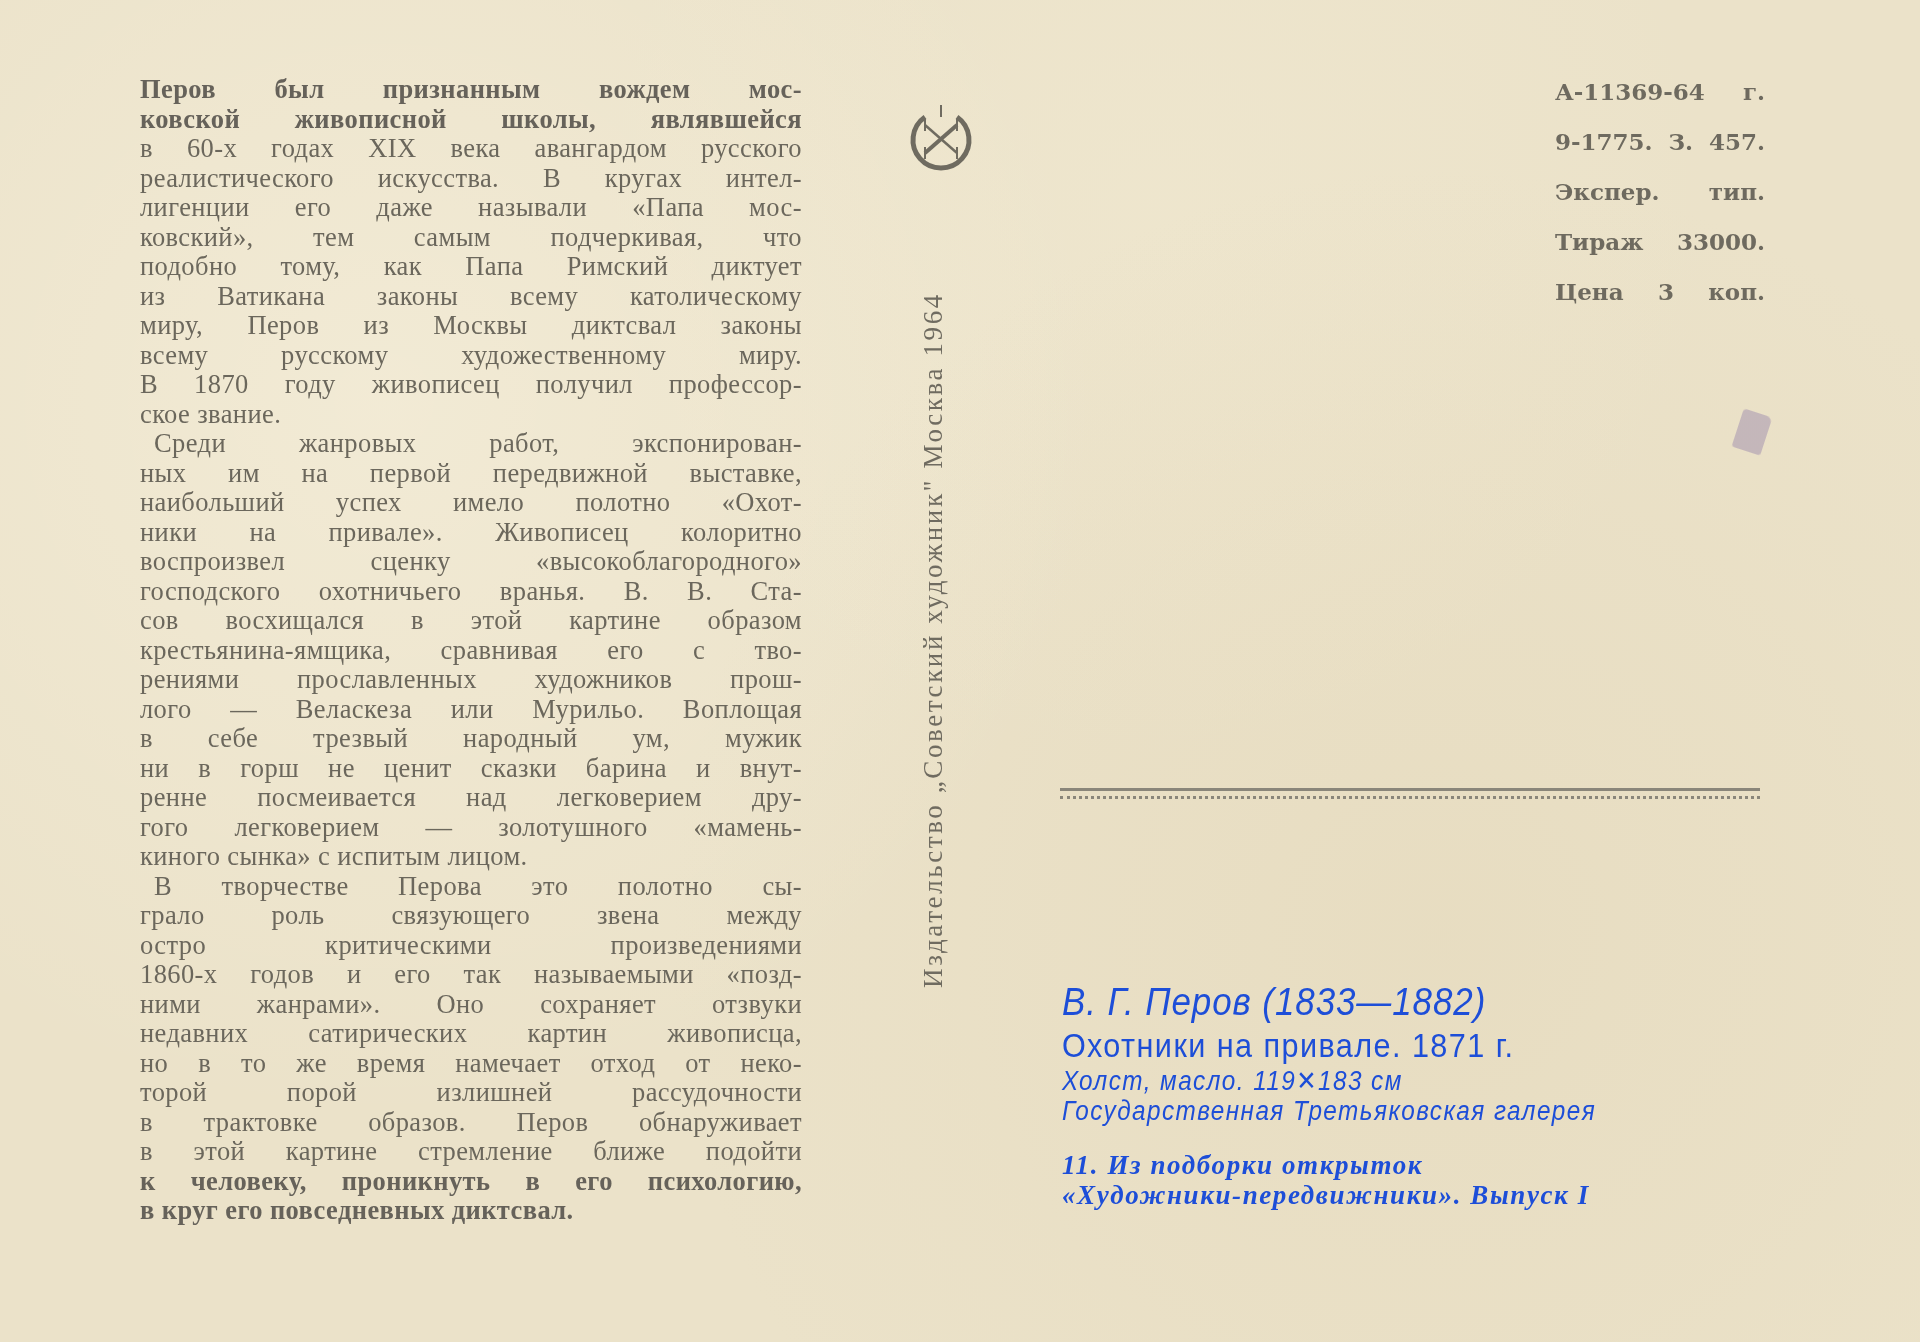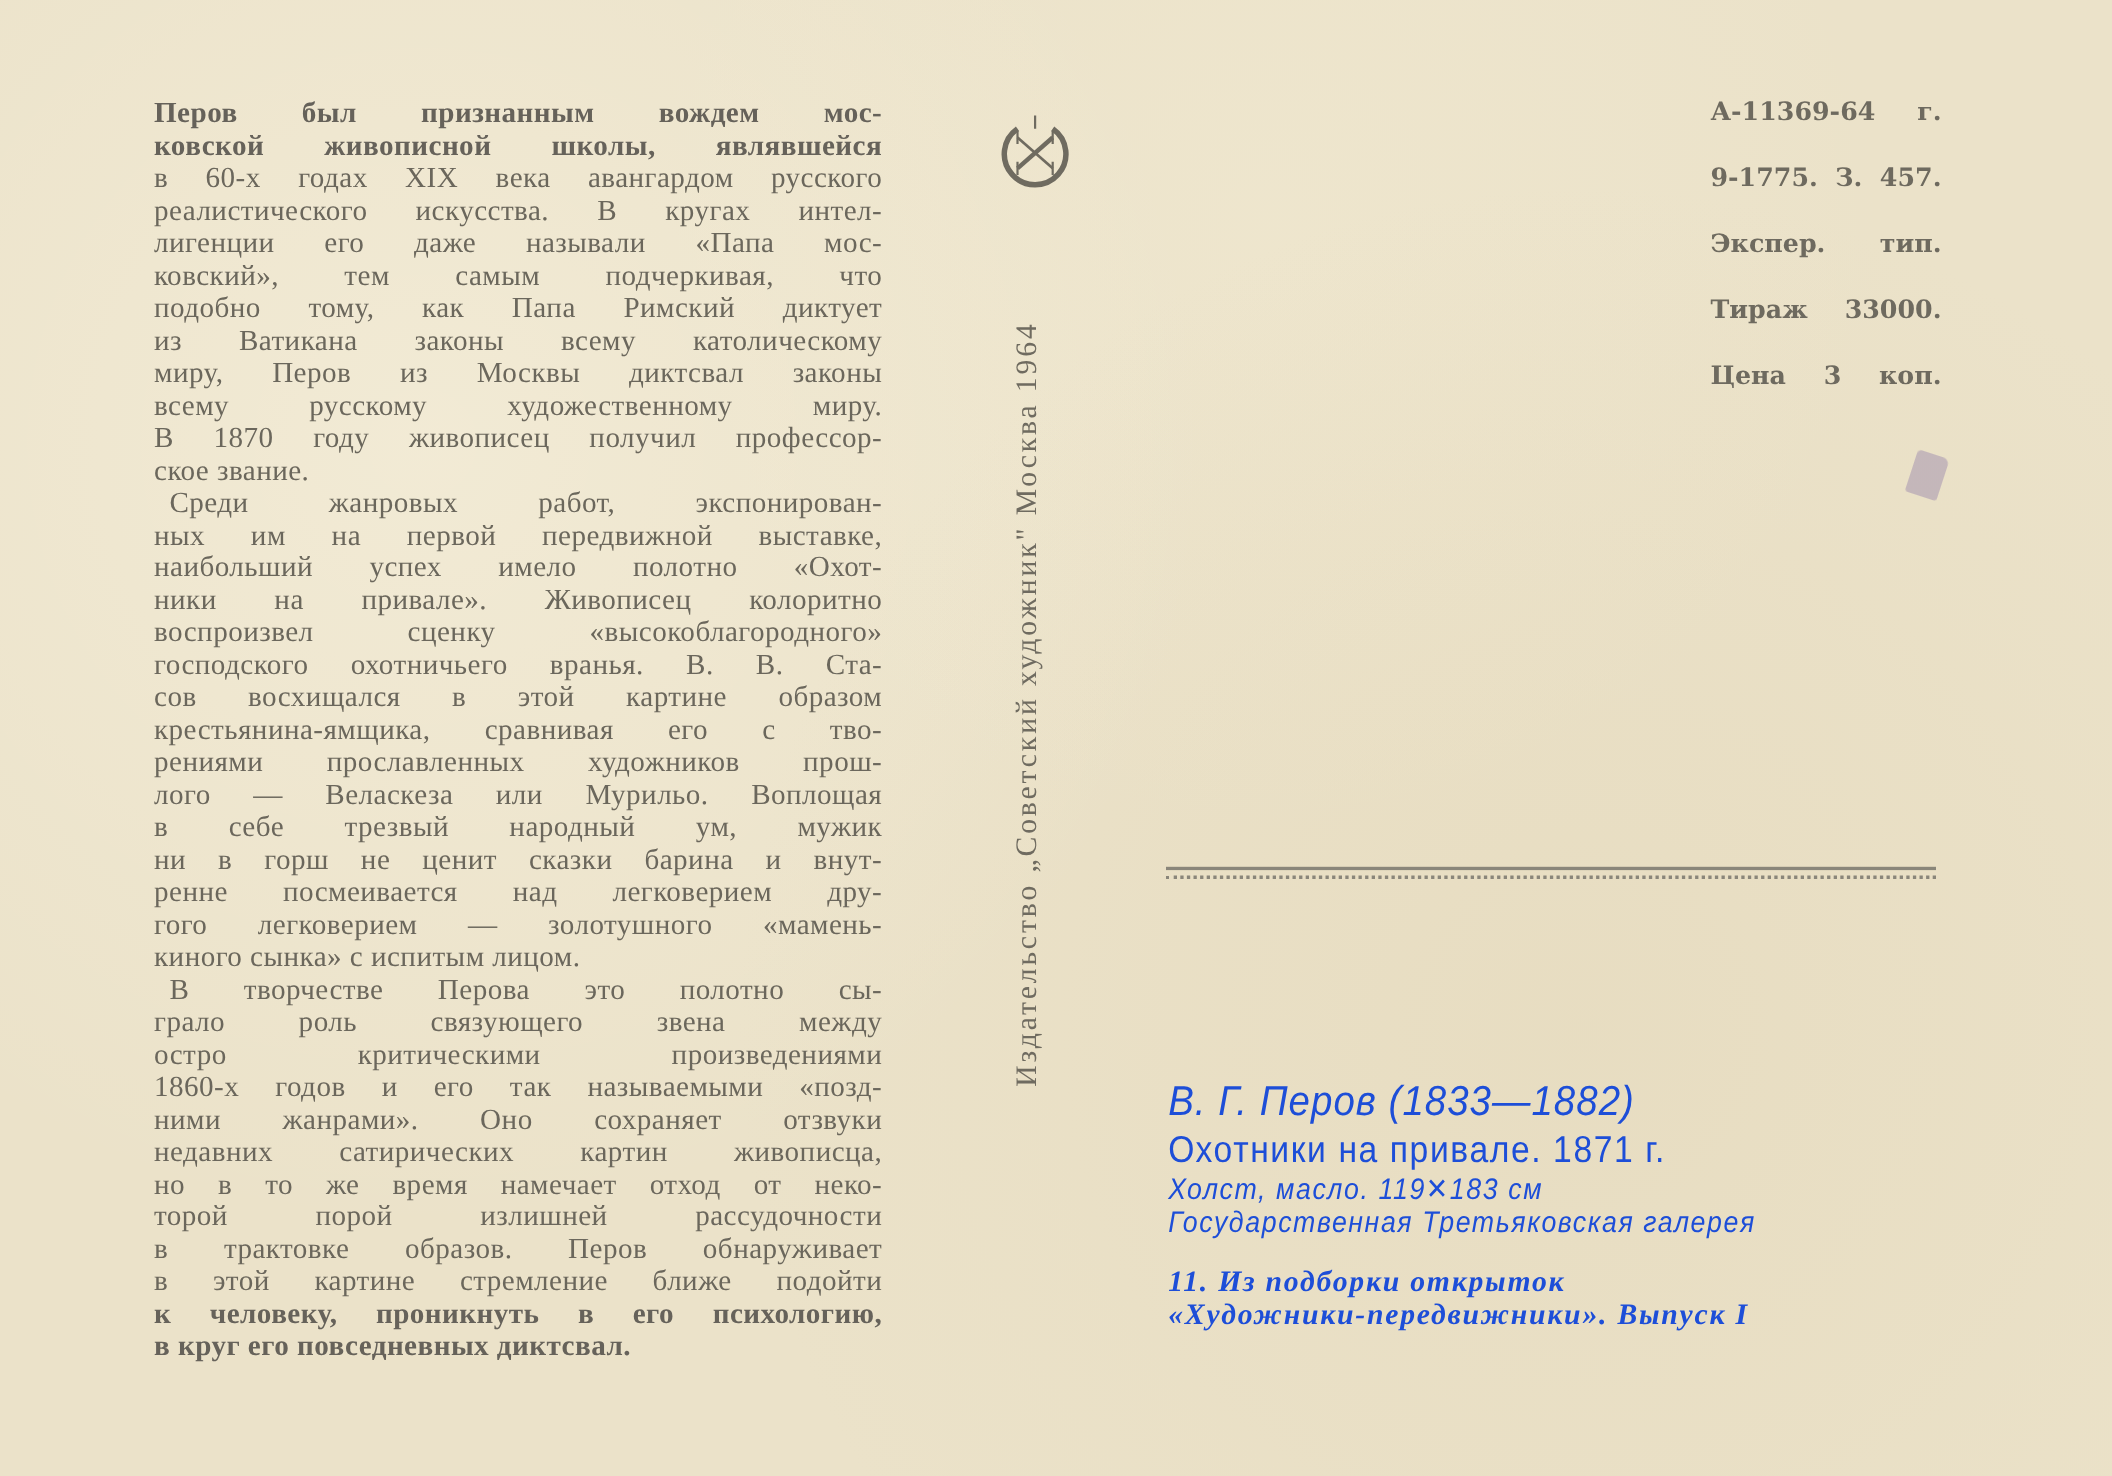--- a/index.html
+++ b/index.html
@@ -10,21 +10,21 @@
         radial-gradient(circle at 20% 30%, rgba(255,250,235,0.35) 0, rgba(255,250,235,0) 40%),
         radial-gradient(circle at 75% 70%, rgba(220,205,170,0.25) 0, rgba(220,205,170,0) 45%),
         radial-gradient(circle at 60% 15%, rgba(245,238,215,0.3) 0, rgba(245,238,215,0) 35%);
       position: relative;
       color: #6a665b;
     }
     .page { position: absolute; inset: 0; }
 
     
     .body-text {
-      position: absolute; left: 140px; top: 88px; width: 662px;
+      position: absolute; left: 140px; top: 75px; width: 662px;
       font-family: "Liberation Serif", "DejaVu Serif", serif;
       font-size: 26.5px; line-height: 29.5px;
       color: #6b675c;
       letter-spacing: 0.4px;
     }
     .body-text .line {
       display: block; height: 29.5px; white-space: nowrap;
       text-align: justify; text-align-last: justify;
     }
     .body-text .line.last { text-align-last: left; }
@@ -44,21 +44,21 @@
     }
 
     
     .imprint {
       position: absolute; left: 1555px; top: 72px; width: 210px;
       font-family: "DejaVu Serif", "Liberation Serif", serif;
       font-weight: bold; font-size: 23px; color: #6e6a5f;
     }
     .imprint .row {
       display: block; height: 50px; line-height: 40px;
-      text-align: justify; text-align-last: justify; white-space: nowrap; margin-top: 10px;
+      text-align: justify; text-align-last: justify; white-space: nowrap;
     }
 
     
     .stamp {
       position: absolute; left: 1737px; top: 412px; width: 30px; height: 40px;
       background: rgba(150,130,170,0.45);
       transform: rotate(18deg);
       border-radius: 4px 6px 3px 3px;
       filter: blur(0.6px);
     }

